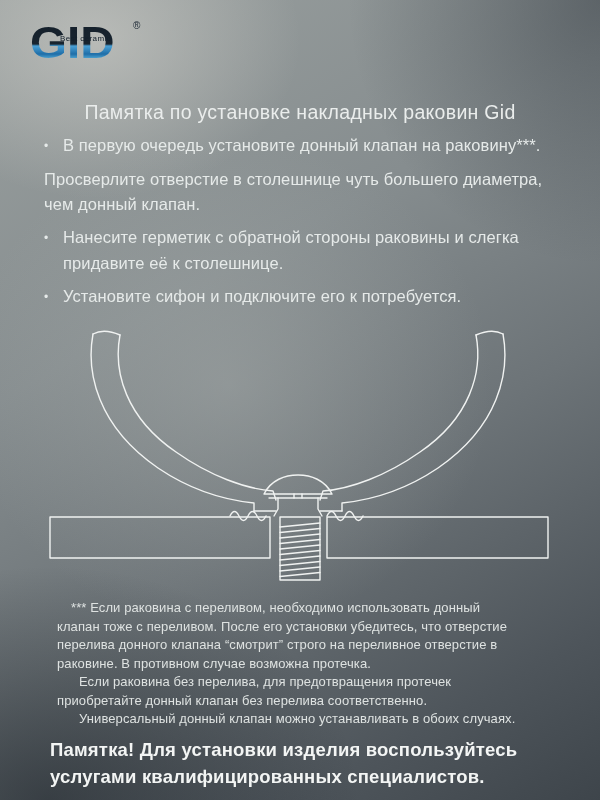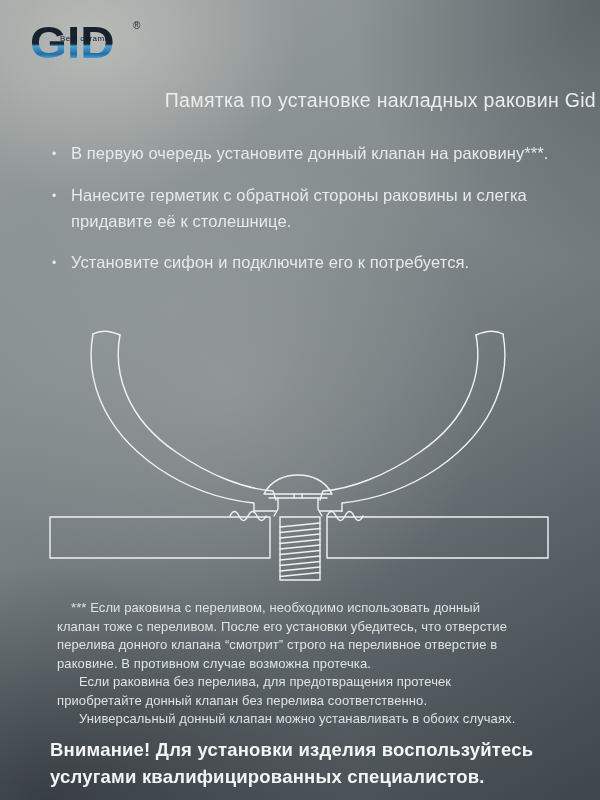--- a/index.html
+++ b/index.html
@@ -20,28 +20,28 @@
     transform:scaleX(1.08);transform-origin:left;
     background:linear-gradient(180deg,#141f2a 0%,#18242f 52%,#4aa0d5 56%,#1f6ea8 72%,#5fb6df 84%,#2f86bd 100%);
     -webkit-background-clip:text;background-clip:text;color:transparent;
   }
   .logo-sub{
     position:absolute;left:30px;top:16px;white-space:nowrap;
     font-size:8px;font-weight:normal;color:#13202c;letter-spacing:0.4px;text-align:right;
   }
   .logo-reg{position:absolute;left:103px;top:2px;font-size:10px;color:#1b2733;}
   .title{
-    position:absolute;left:0;right:0;top:85px;margin:4px;text-align:right;
+    position:absolute;left:0;right:0;top:85px;margin:16px;text-align:center;
     font-size:19.5px;font-weight:400;letter-spacing:0.3px;color:#eaedec;
   }
   .instructions{
     position:absolute;left:36px;top:125px;width:532px;
     font-size:16.5px;line-height:25px;color:#e6eae9;letter-spacing:0.1px;
   }
-  .instructions p{margin:16px;}
+  .instructions p{margin:8px;}
   .li.has-dot{padding-left:19px;text-indent:-19px;}
   .dot{display:inline-block;width:19px;text-indent:0;font-size:12px;vertical-align:1px;}
   .diagram{position:absolute;left:40px;top:330px;}
   .diagram path,.diagram line,.diagram rect{stroke:#f0f2f1;stroke-width:1.4;fill:none;stroke-linecap:round;stroke-linejoin:round;}
   .footnote{
     position:absolute;left:57px;top:599px;width:468px;
     font-size:13px;line-height:18.5px;color:#dee2e1;letter-spacing:0.1px;
   }
   .footnote p{margin:0;}
   .fn-first{text-indent:14px;}
@@ -57,20 +57,21 @@
 <div class="logo">
   <span class="logo-text">GID</span>
   <span class="logo-sub">Best ceramic</span>
   <span class="logo-reg">®</span>
 </div>
 
 <h1 class="title">Памятка по установке накладных раковин Gid</h1>
 
 <div class="instructions">
   <p class="li has-dot"><span class="dot">•</span><span>В первую очередь установите донный клапан на раковину***.</span></p>
+  <p class="li"><span>Просверлите отверстие в столешнице чуть большего диаметра, чем донный клапан.</span></p>
   <p class="li has-dot"><span class="dot">•</span><span>Нанесите герметик с обратной стороны раковины и слегка придавите её к столешнице.</span></p>
   <p class="li has-dot"><span class="dot">•</span><span>Установите сифон и подключите его к потребуется.</span></p>
 </div>
 
 <svg class="diagram" width="520" height="256" viewBox="0 0 520 256" aria-hidden="true">
 
   <g>
     <path d="M230,187 L10,187 L10,228 L230,228 L230,187"></path>
     <path d="M287,187 L508,187 L508,228 L287,228 L287,187"></path>
   </g>
@@ -106,13 +107,13 @@
     <path d="M240,197 L280,193 M240,202.5 L280,198.5 M240,208 L280,204 M240,213.5 L280,209.5 M240,219 L280,215 M240,224.5 L280,220.5 M240,230 L280,226 M240,235.5 L280,231.5 M240,241 L280,237 M240,246.5 L280,242.5"></path>
   </g>
 </svg>
 
 <div class="footnote">
   <p class="fn-first">*** Если раковина с переливом, необходимо использовать донный клапан тоже с переливом. После его установки убедитесь, что отверстие перелива донного клапана “смотрит” строго на переливное отверстие в раковине. В противном случае возможна протечка.</p>
   <p class="fn-indent">Если раковина без перелива, для предотвращения протечек приобретайте донный клапан без перелива соответственно.</p>
   <p class="fn-indent">Универсальный донный клапан можно устанавливать в обоих случаях.</p>
 </div>
 
-<p class="warning">Внимание! Для установки изделия воспользуйтесь услугами квалифицированных специалистов.</p>
+<p class="warning">Памятка! Для установки изделия воспользуйтесь услугами квалифицированных специалистов.</p>
 
 </body></html>

